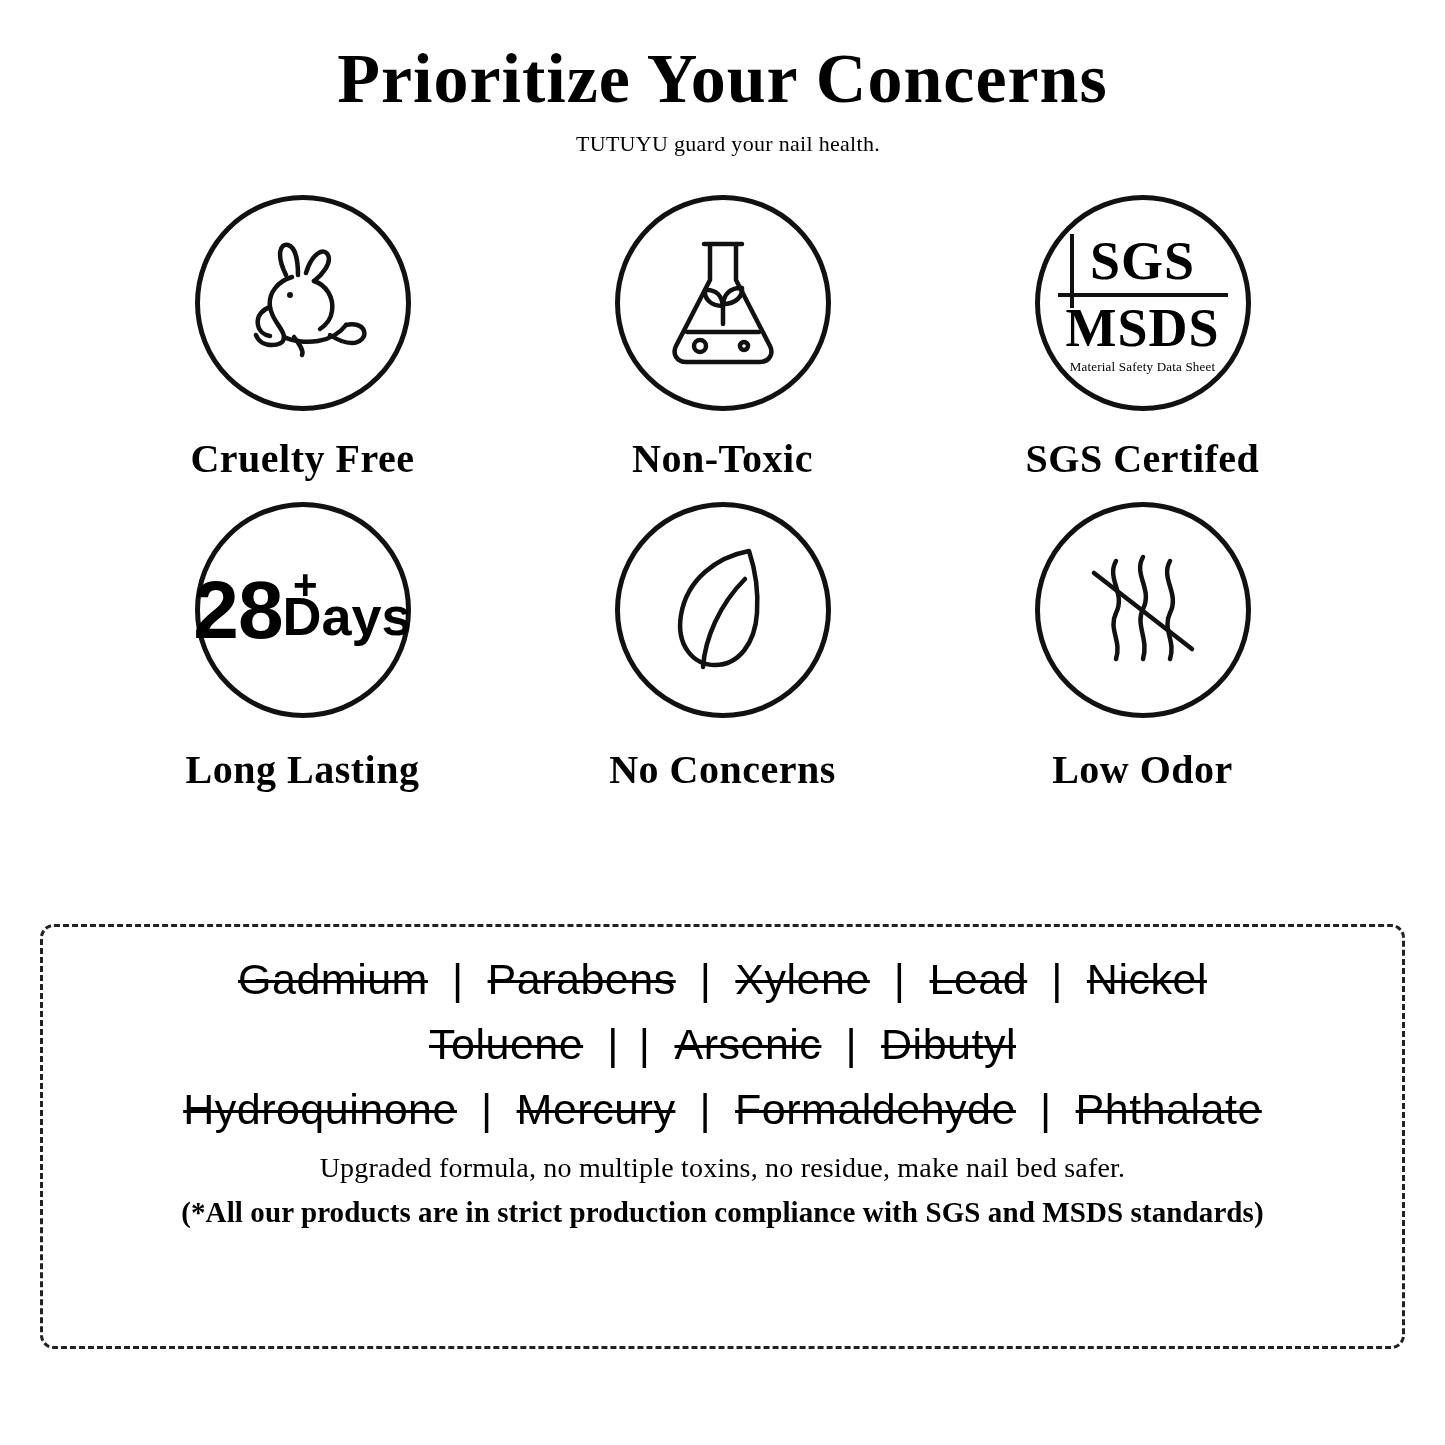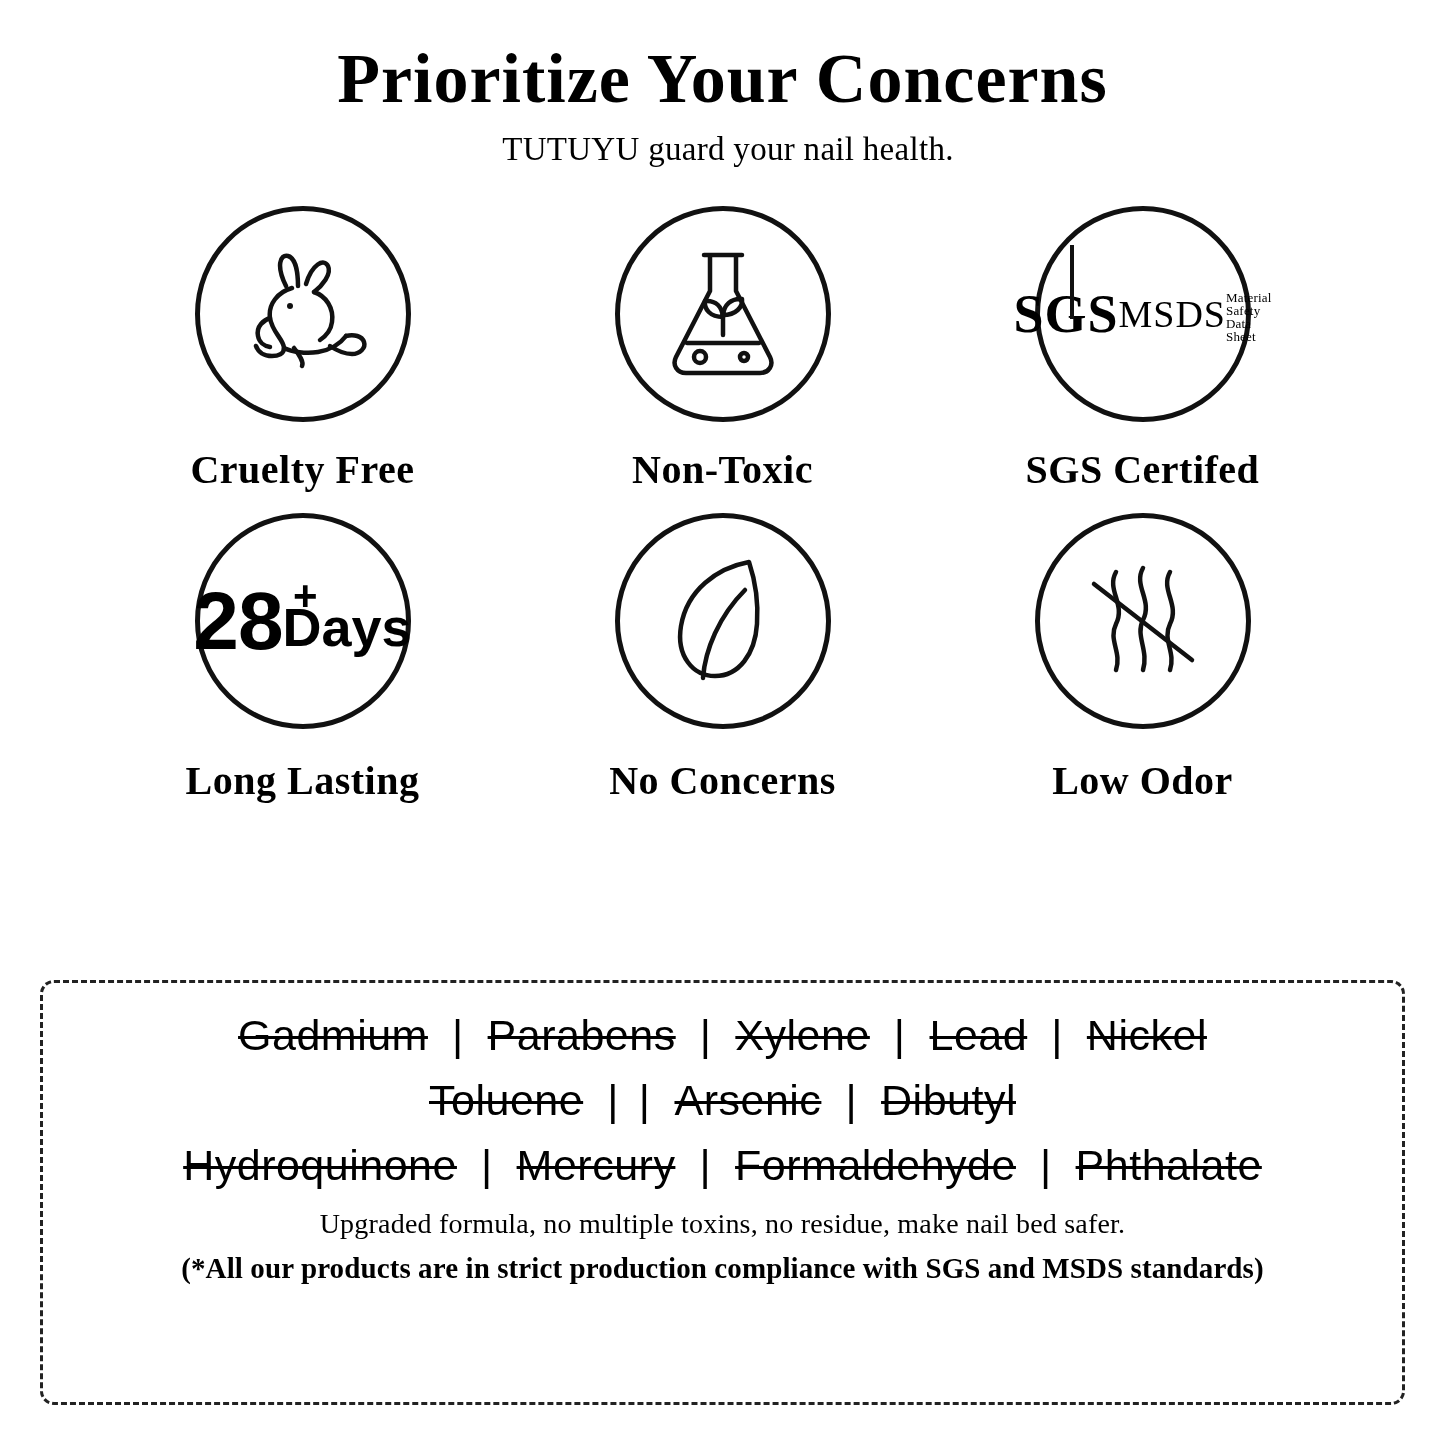--- a/index.html
+++ b/index.html
@@ -29,21 +29,21 @@
   .title {
     font-family: "Liberation Serif", serif;
     font-size: 70px;
     font-weight: bold;
     letter-spacing: 1px;
     line-height: 1.1;
     margin: 0;
   }
   .subtitle {
     font-family: "Liberation Serif", serif;
-    font-size: 33px;
+    font-size: 22px;
     margin-top: 14px;
     letter-spacing: 0.3px;
     padding-left: 11px;
   }
 
   
   .badge-grid {
     margin: 38px auto 0 auto;
     width: 1260px;
     display: grid;
@@ -74,41 +74,41 @@
     letter-spacing: 0.5px;
     text-align: center;
   }
   .row2 .badge-label { margin-top: 28px; }
 
   
   .sgs-wrap {
     width: 100%;
     height: 100%;
     display: flex;
-    flex-direction: row;
+    flex-direction: column;
     align-items: center;
     justify-content: center;
     line-height: 1;
   }
   .sgs-top {
     font-family: "Liberation Serif", serif;
     font-weight: bold;
     font-size: 54px;
     letter-spacing: 1px;
   }
   .sgs-rule {
     width: 170px;
     height: 4px;
     background: #111;
     margin: 5px 0 4px 0;
   }
   .sgs-bottom {
     font-family: "Liberation Serif", serif;
-    font-weight: normal;
-    font-size: 38px;
+    font-weight: bold;
+    font-size: 54px;
     letter-spacing: 1px;
   }
   .sgs-sub {
     font-family: "Liberation Serif", serif;
     font-size: 13px;
     margin-top: 5px;
     letter-spacing: 0.2px;
   }
   .sgs-tick {
     position: absolute;
@@ -144,21 +144,21 @@
     font-family: "Liberation Sans", sans-serif;
     font-weight: bold;
     font-size: 54px;
     margin-top: 14px;
   }
 
   
   .freefrom {
     position: absolute;
     left: 40px;
-    top: 980px;
+    top: 924px;
     width: 1365px;
     height: 425px;
     box-sizing: border-box;
     border: 3px dashed #222;
     border-radius: 14px;
     padding: 28px 26px 18px 26px;
   }
   .ff-row {
     display: flex;
     align-items: center;

